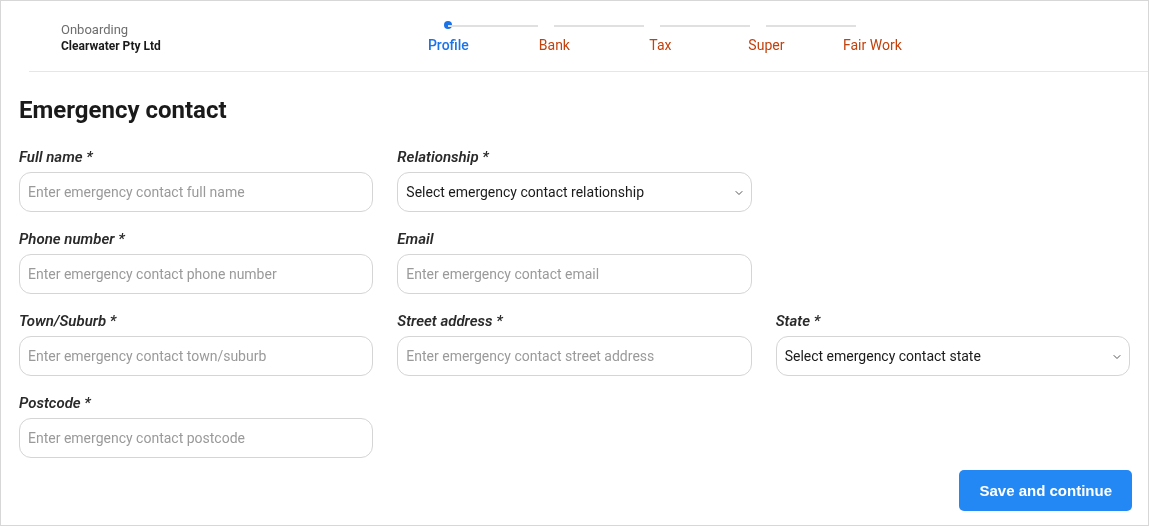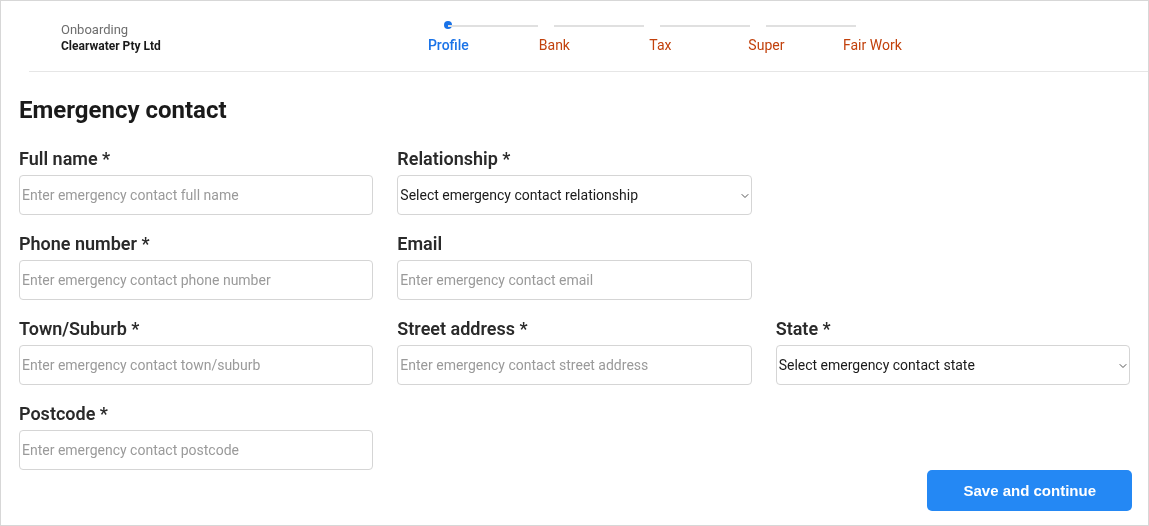--- a/index.html
+++ b/index.html
@@ -87,35 +87,36 @@
     margin: 0 0 24px 0;
   }
   .grid {
     display: grid;
     grid-template-columns: repeat(3, 1fr);
     column-gap: 24px;
     row-gap: 18px;
   }
   .field {}
   .field-label {
-    font-size: 18px;
+    font-size: 15px;
     font-weight: 600;
     color: #2a2a2a;
     margin-bottom: 6px;
     display: block;
+    font-style: italic;
   }
   .control {
     position: relative;
   }
   .text-input, .select-box {
     width: 100%;
     height: 40px;
     border: 1px solid #d5d5d5;
-    border-radius: 4px;
-    padding: 0 2px;
+    border-radius: 12px;
+    padding: 0 8px;
     font-size: 14px;
     font-family: inherit;
     color: #1a1a1a;
     background: #fff;
   }
   .text-input::placeholder { color: #9a9a9a; }
   .select-box {
     display: flex;
     align-items: center;
     justify-content: space-between;
@@ -137,21 +138,21 @@
     bottom: 14px;
     right: 16px;
   }
   .primary-btn {
     background: #2488f4;
     color: #fff;
     border: none;
     border-radius: 5px;
     font-size: 15px;
     font-weight: 600;
-    padding: 12px 36px;
+    padding: 12px 20px;
     cursor: pointer;
   }
 
   
   .empty { visibility: hidden; }
 </style>
 </head>
 <body>
 
 <div class="frame">

